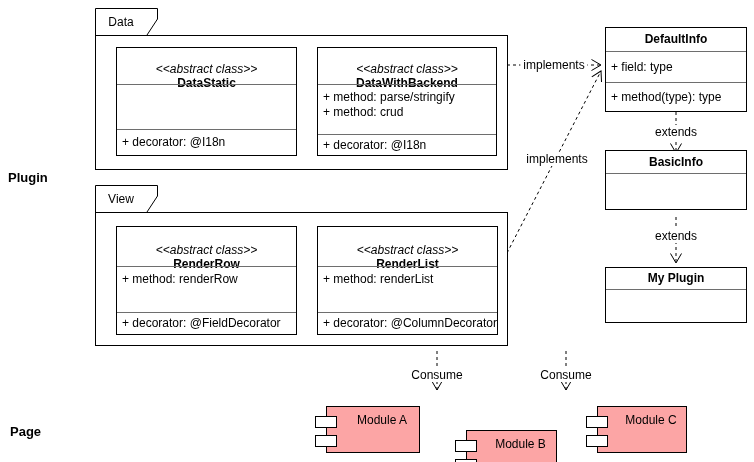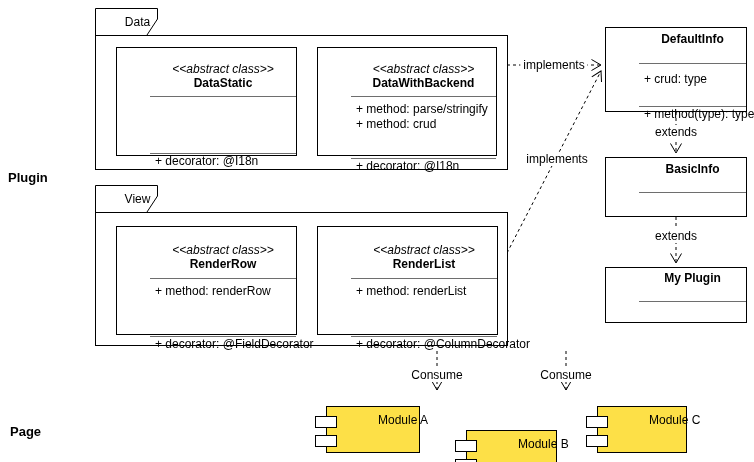--- a/index.html
+++ b/index.html
@@ -2,37 +2,37 @@
 <html><head>
 <meta charset="utf-8">
 <style>
   html,body{margin:0;padding:0;background:#fff;}
   .canvas{position:relative;width:754px;height:462px;background:#fff;
           font-family:"Liberation Sans",sans-serif;font-size:12px;color:#000;overflow:hidden;}
   .abs{position:absolute;box-sizing:border-box;}
   .box{border:1px solid #000;background:#fff;}
   .pkg-body{border:1px solid #000;background:#fff;}
   .tab-label{display:flex;align-items:center;justify-content:center;}
-  .cls{display:flex;flex-direction:column;gap:12px;}
+  .cls{display:flex;flex-direction:column;}
   .cls-title{display:flex;flex-direction:column;align-items:center;justify-content:center;flex:0 0 auto;}
   .stereo{font-style:italic;line-height:14px;white-space:nowrap;margin-top:21px;}
   .cname{font-weight:bold;line-height:15px;white-space:nowrap;}
   .sec{border-top:1px solid #6e6e6e;flex:0 0 auto;}
   .sec-fill{flex:1 1 auto;}
   .sec-top{padding-top:5px;}
   .sec-center{display:flex;align-items:center;}
   .attr{padding:0 5px;line-height:15px;white-space:nowrap;}
   .side-label{font-weight:bold;font-size:13px;line-height:14px;}
   .edge-label{position:absolute;transform:translate(-50%,-50%);background:#fff;
               padding:0 3px;line-height:14px;white-space:nowrap;z-index:3;}
-  .module{border:1px solid #000;background:#fde047;}
+  .module{border:1px solid #000;background:#fca5a5;}
   .module-label{text-align:center;padding-top:6px;padding-left:18px;white-space:nowrap;}
   .port{position:absolute;left:-12px;width:22px;height:12px;border:1px solid #000;background:#fff;box-sizing:border-box;}
   svg.overlay{position:absolute;left:0;top:0;z-index:1;}
-  .lvl2{z-index:2;padding-left:33px;}
+  .lvl2{z-index:2;}
 </style>
 </head>
 <body>
 
 <div class="canvas">
 
   <svg class="overlay" width="754" height="462" viewBox="0 0 754 462">
     <defs>
       <marker id="arrOpen" markerUnits="userSpaceOnUse" markerWidth="13" markerHeight="14" refX="10" refY="6" orient="auto">
         <path d="M0.5,0.5 L10,6 L0.5,11.5" fill="none" stroke="#000" stroke-width="1"></path>
@@ -112,28 +112,28 @@
     <div class="sec sec-fill sec-center">
       <div class="attr">+ decorator: @ColumnDecorator</div>
     </div>
   </div>
 
   <div class="abs box cls lvl2" style="left:605px;top:27px;width:142px;height:85px;">
     <div class="cls-title" style="height:23px;">
       <div class="cname">DefaultInfo</div>
     </div>
     <div class="sec sec-center" style="height:30px;">
-      <div class="attr">+ crud: type</div>
+      <div class="attr">+ field: type</div>
     </div>
     <div class="sec sec-fill sec-center">
       <div class="attr">+ method(type): type</div>
     </div>
   </div>
 
-  <div class="abs box cls lvl2" style="left:605px;top:157px;width:142px;height:60px;">
+  <div class="abs box cls lvl2" style="left:605px;top:150px;width:142px;height:60px;">
     <div class="cls-title" style="height:22px;">
       <div class="cname">BasicInfo</div>
     </div>
     <div class="sec sec-fill"></div>
   </div>
 
   <div class="abs box cls lvl2" style="left:605px;top:267px;width:142px;height:56px;">
     <div class="cls-title" style="height:21px;">
       <div class="cname">My Plugin</div>
     </div>

